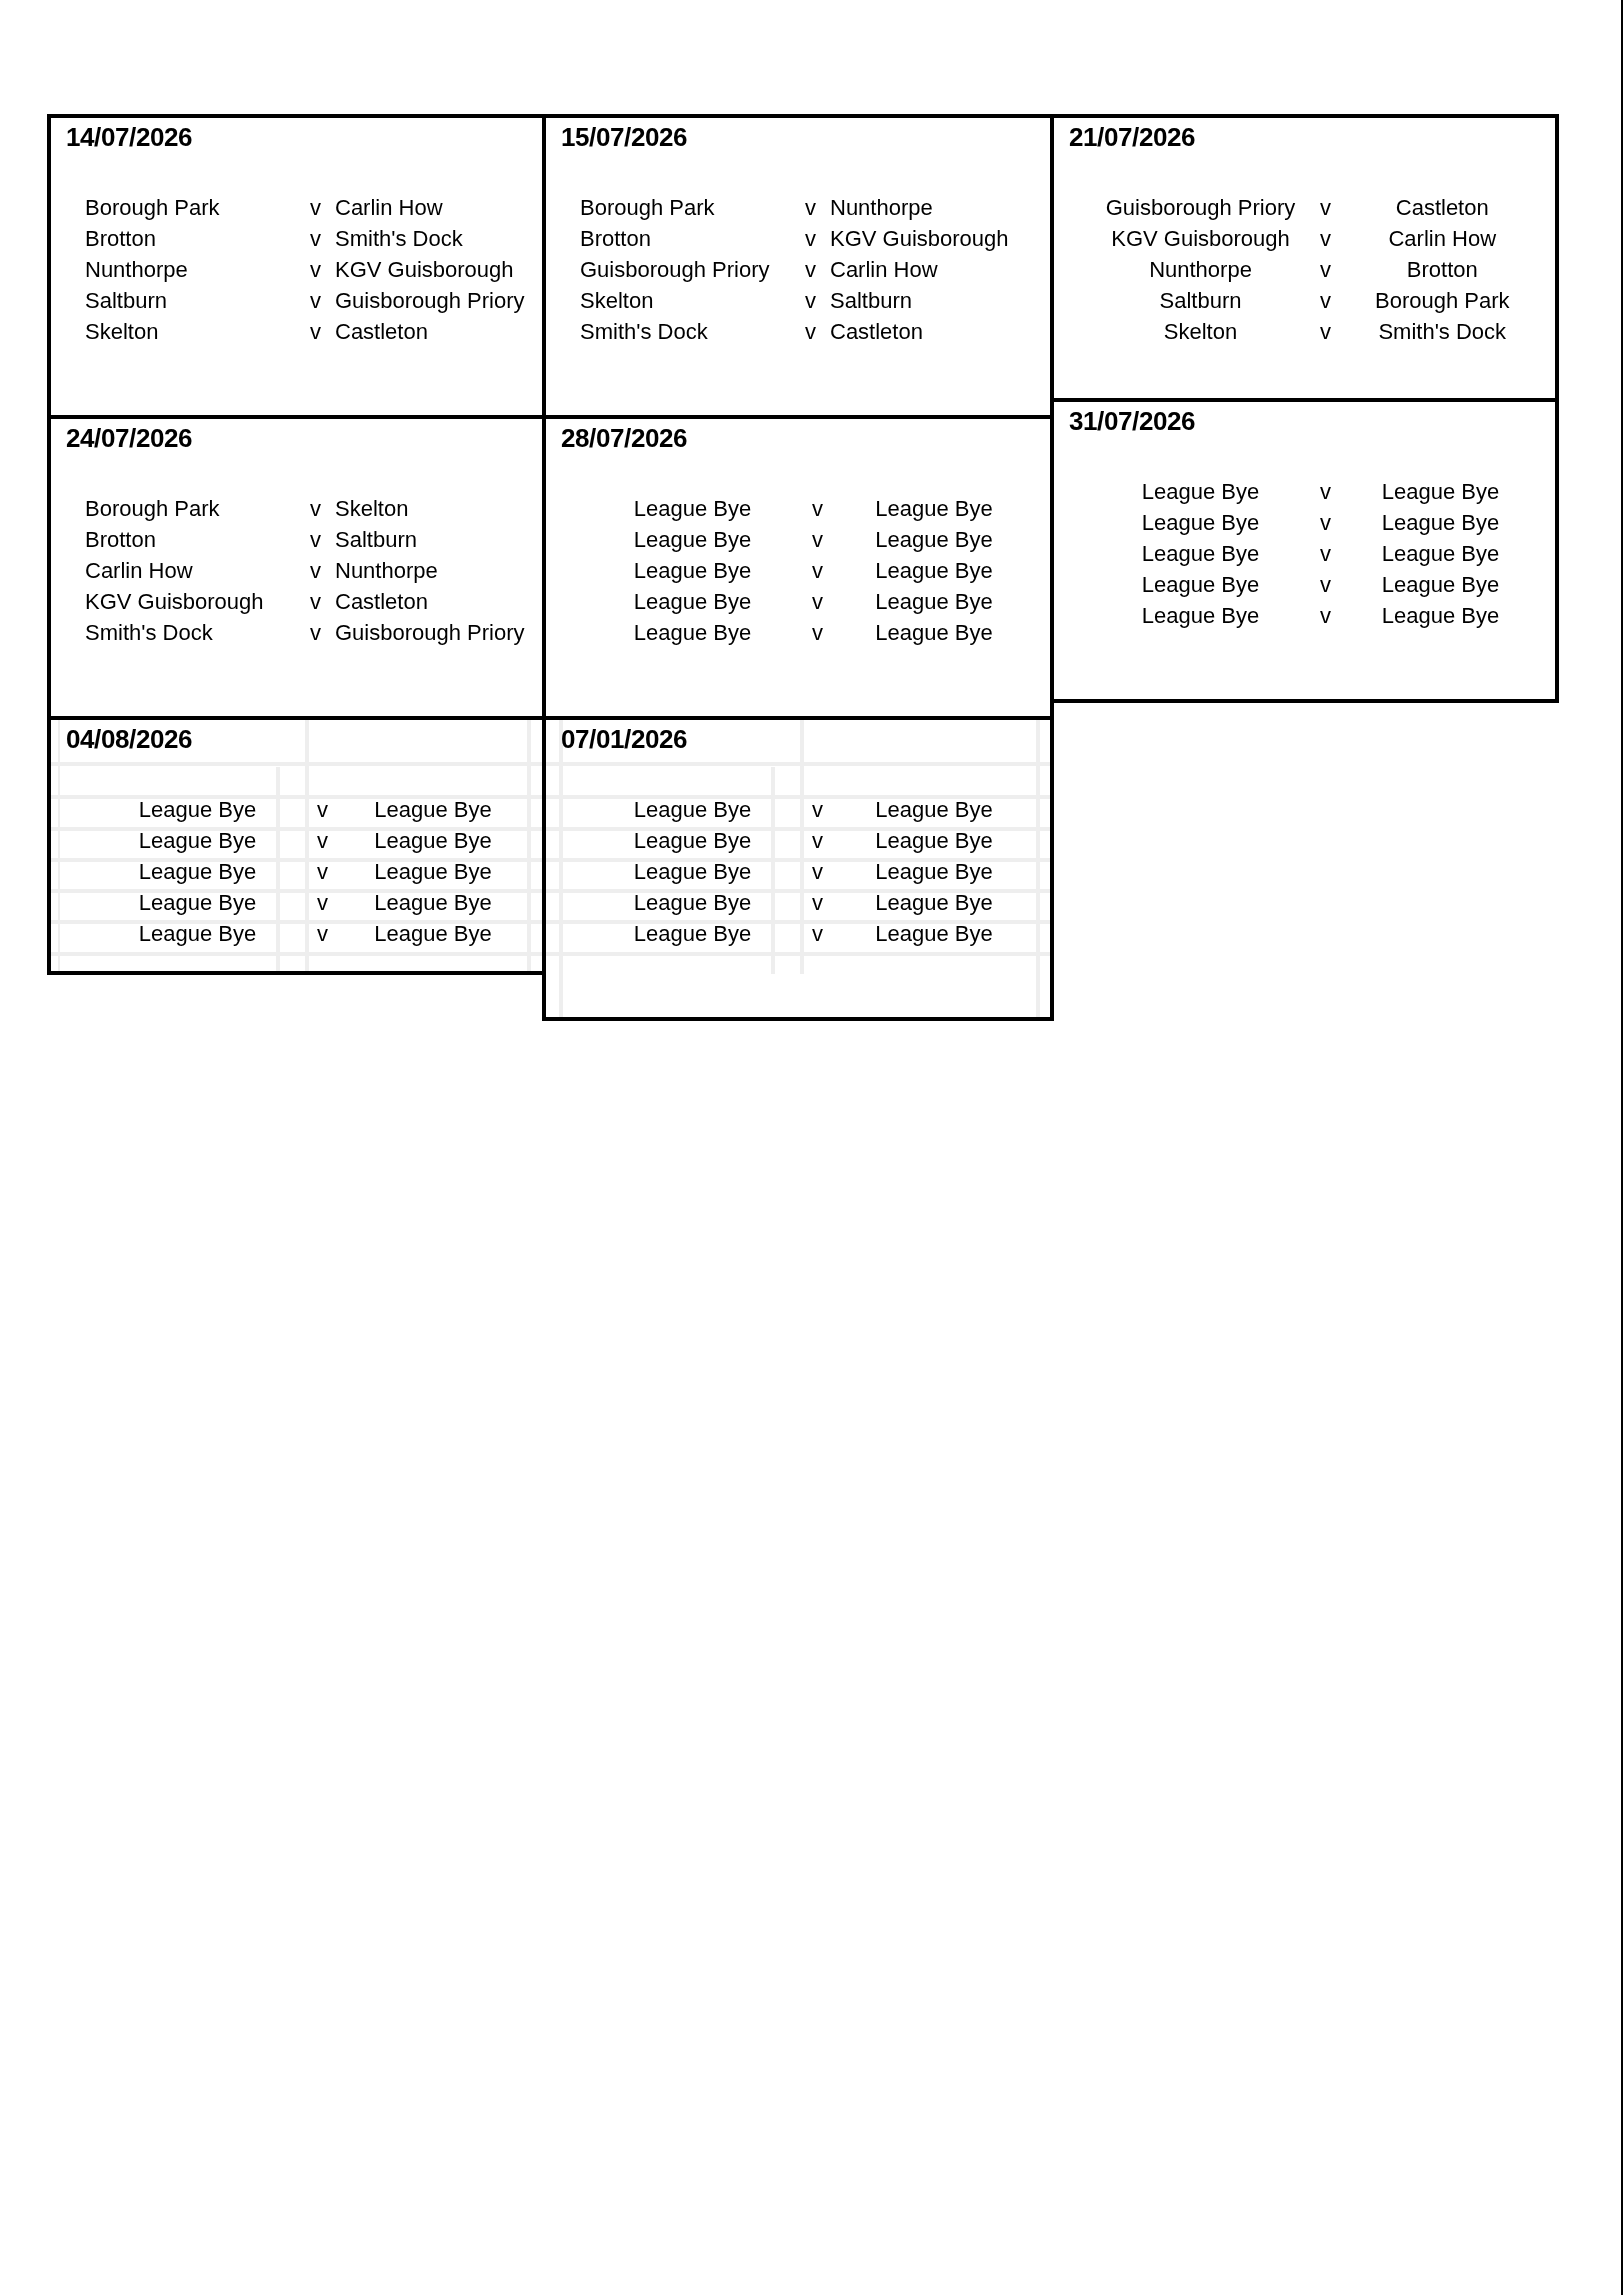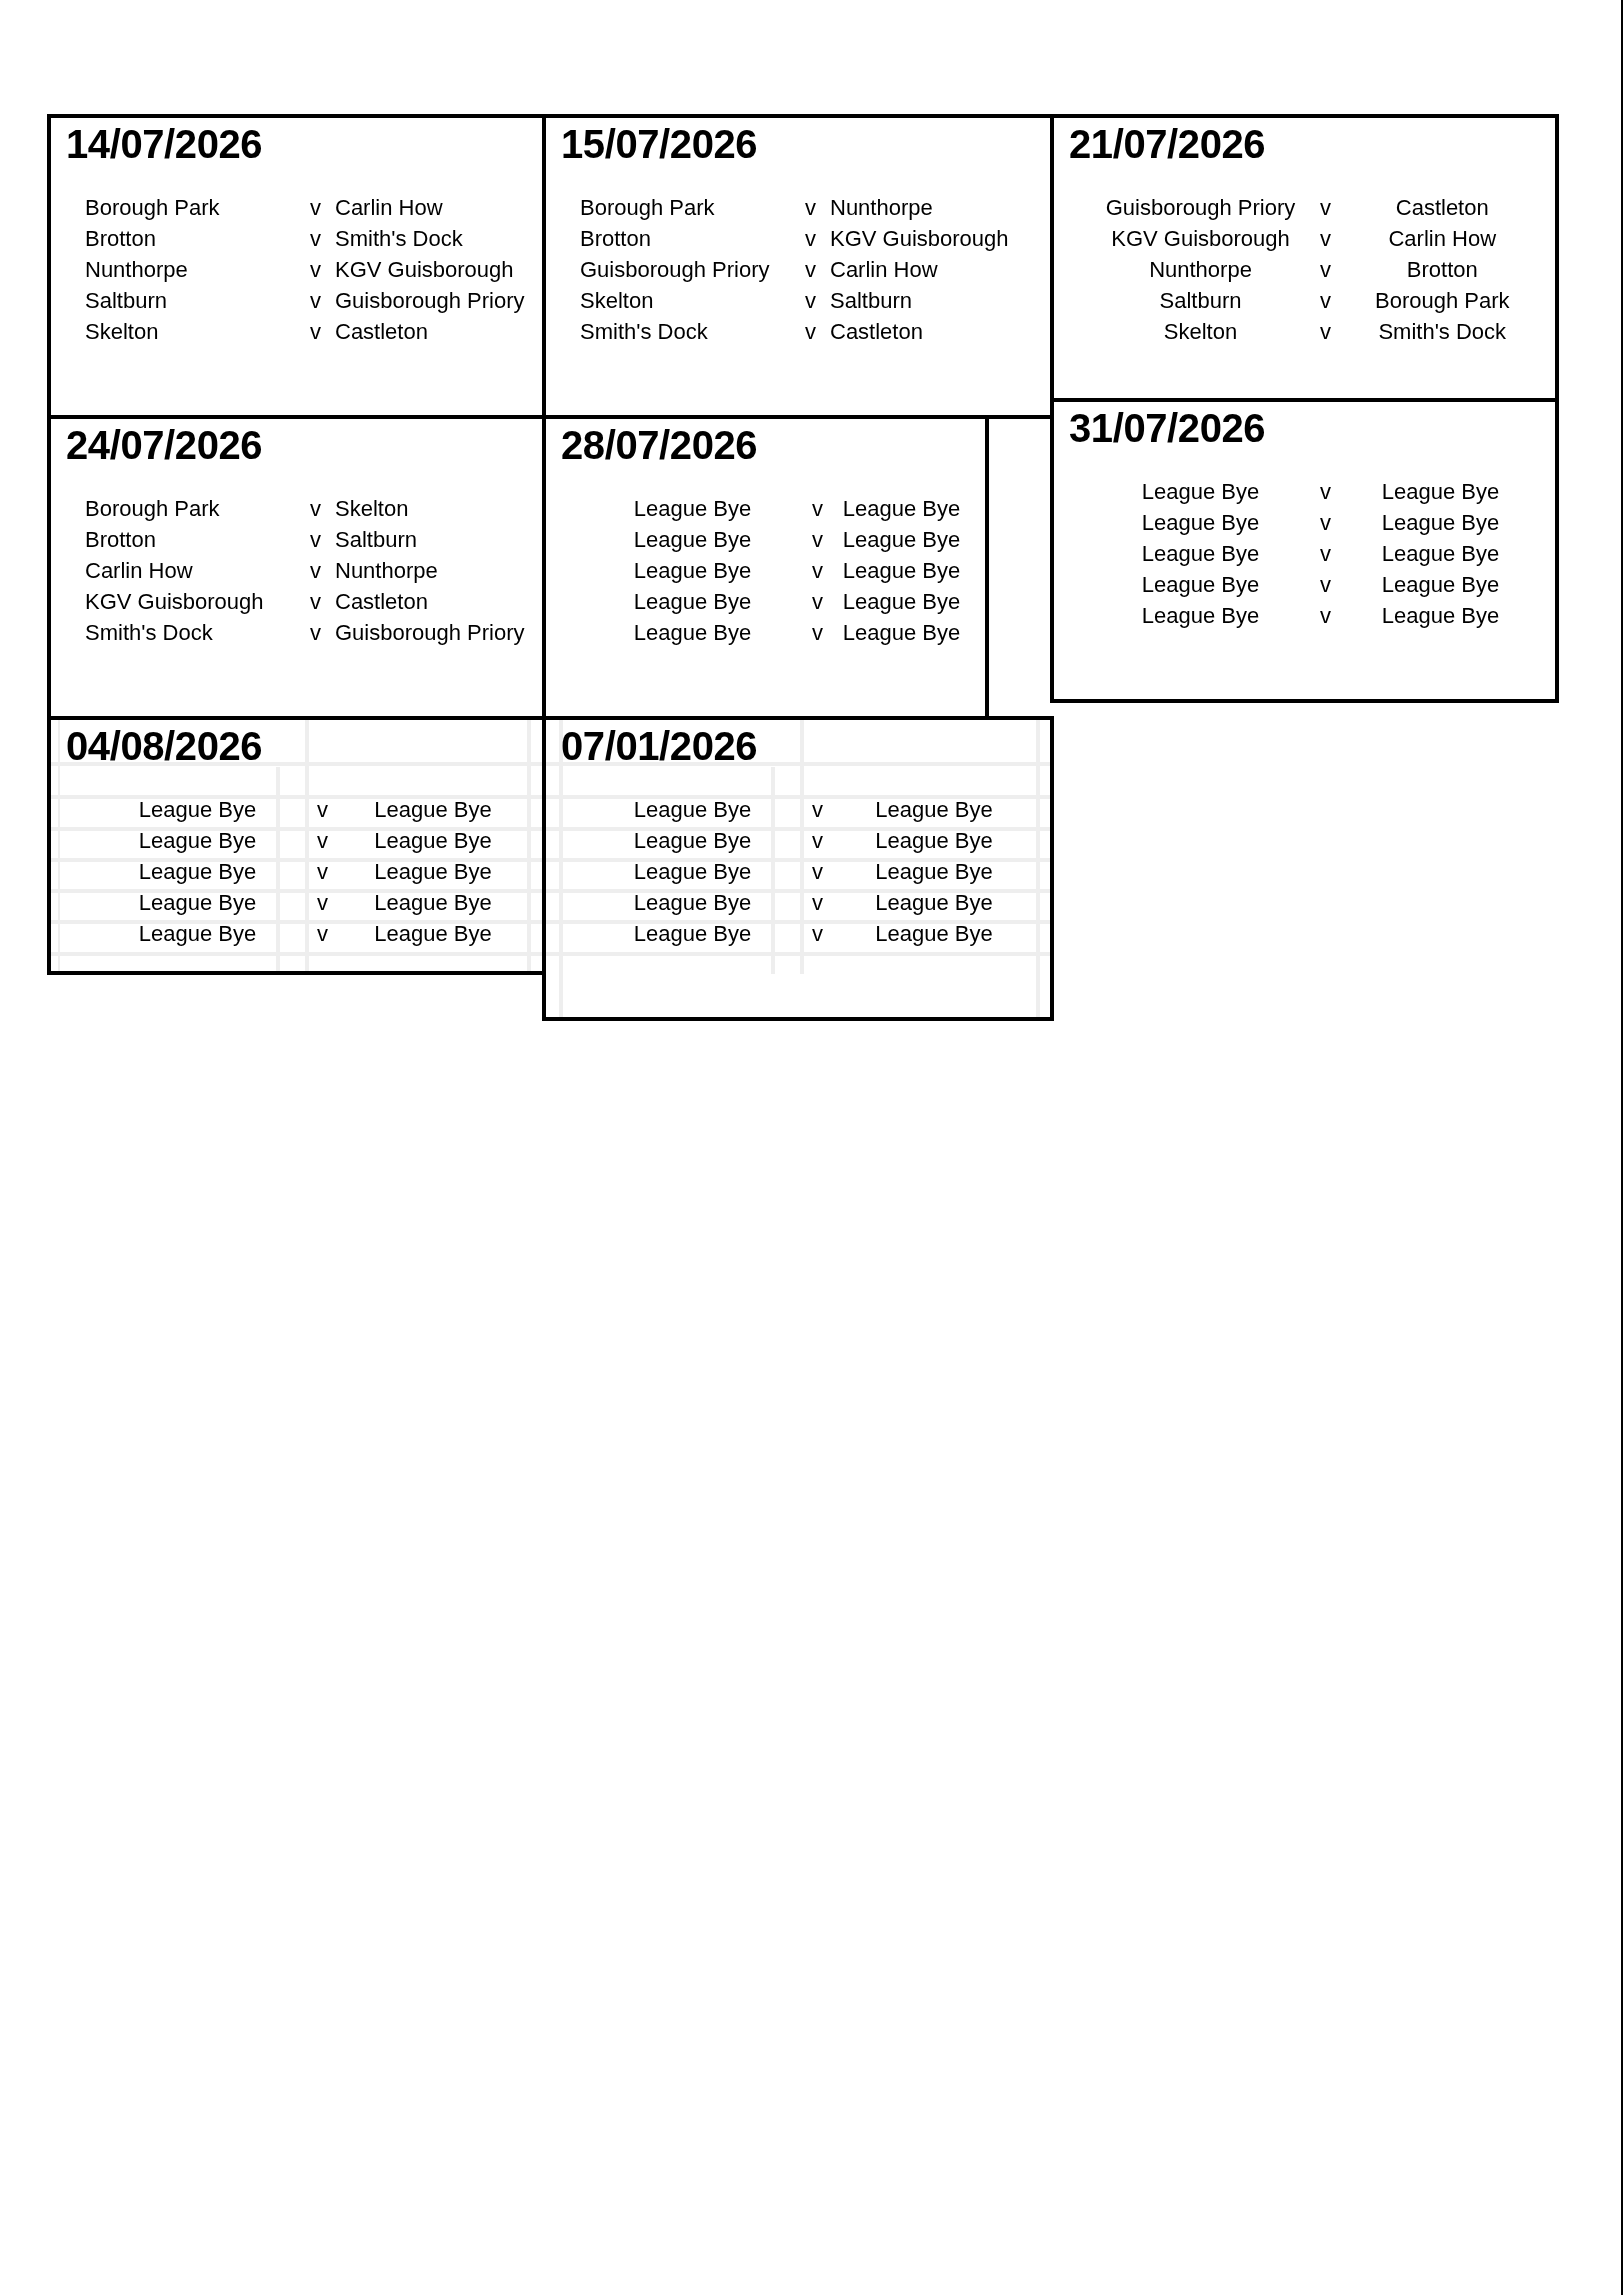--- a/index.html
+++ b/index.html
@@ -2,21 +2,21 @@
 <html style="font-size:13.5px"><head>
 <meta charset="utf-8">
 <style>
   html, body { margin:0; padding:0; background:#ffffff; }
   body { width:1623px; height:2295px; position:relative; overflow:hidden;
          font-family:"Liberation Sans", sans-serif; color:#000; }
   .edge-line { position:absolute; left:1621px; top:0; width:1.7px; height:2295px; background:#000; }
   .grid { position:absolute; left:47px; top:114px; }
   .box { position:absolute; box-sizing:border-box; border:4.2px solid #000; background:#fff; overflow:hidden; }
   .box.faint { background:#fff; }
-  .date { position:absolute; left:15px; top:4.2px; font-size:40px; font-weight:bold; letter-spacing:-0.4px; }
+  .date { position:absolute; left:15px; top:4.2px; font-size:26px; font-weight:bold; letter-spacing:-0.4px; }
   .rows { position:absolute; left:12px; top:74px; right:8.5px; }
   .row { display:flex; height:31px; align-items:center; font-size:22px; white-space:nowrap;margin-left:22px; }
   .home { width:225px; }
   .vs { width:25px; }
   .away { flex:1; }
   .centered .home { text-align:center; }
   .centered .vs { text-align:center; }
   .centered .away { text-align:center; }
   .centered .rows { left:12px; right:12px; }
   .centered .home { width:225px; }
@@ -148,21 +148,21 @@
           <span class="away">Castleton</span>
         </div>
       <div class="row">
           <span class="home">Smith's Dock</span>
           <span class="vs">v</span>
           <span class="away">Guisborough Priory</span>
         </div>
     </div>
   </div>
 
-  <div class="box centered" style="left:495px;top:301px;width:447px;height:305px;">
+  <div class="box centered" style="left:495px;top:301px;width:512px;height:305px;">
     <div class="date">28/07/2026</div>
     <div class="rows">
       <div class="row">
           <span class="home">League Bye</span>
           <span class="vs">v</span>
           <span class="away">League Bye</span>
         </div>
       <div class="row">
           <span class="home">League Bye</span>
           <span class="vs">v</span>

